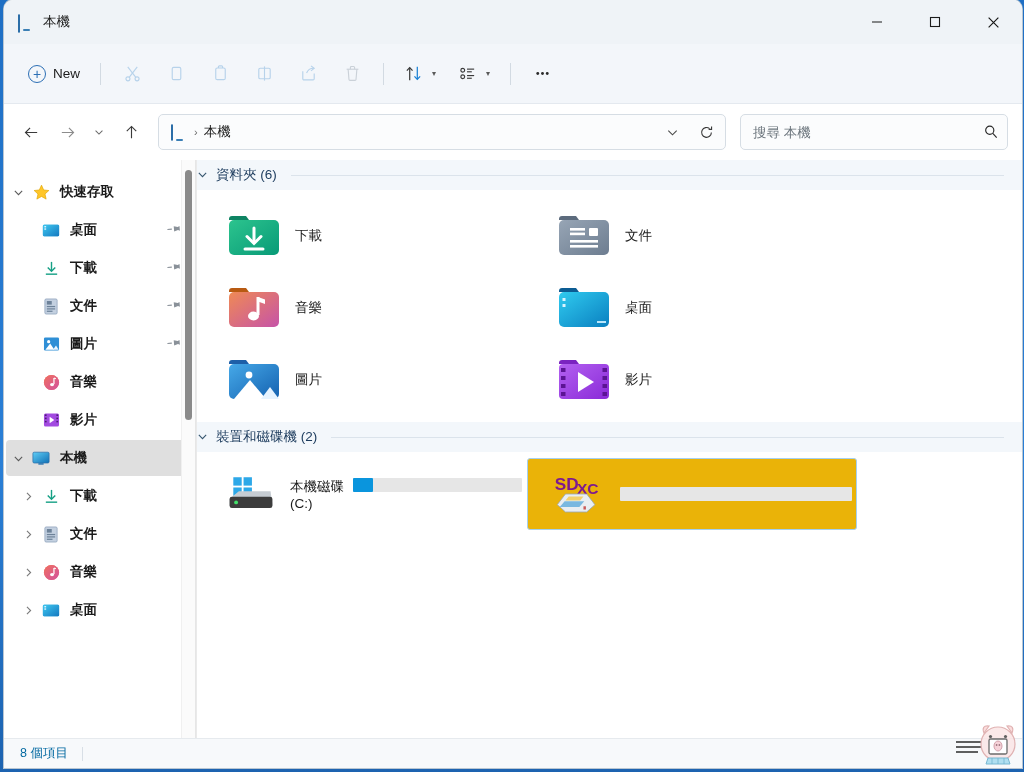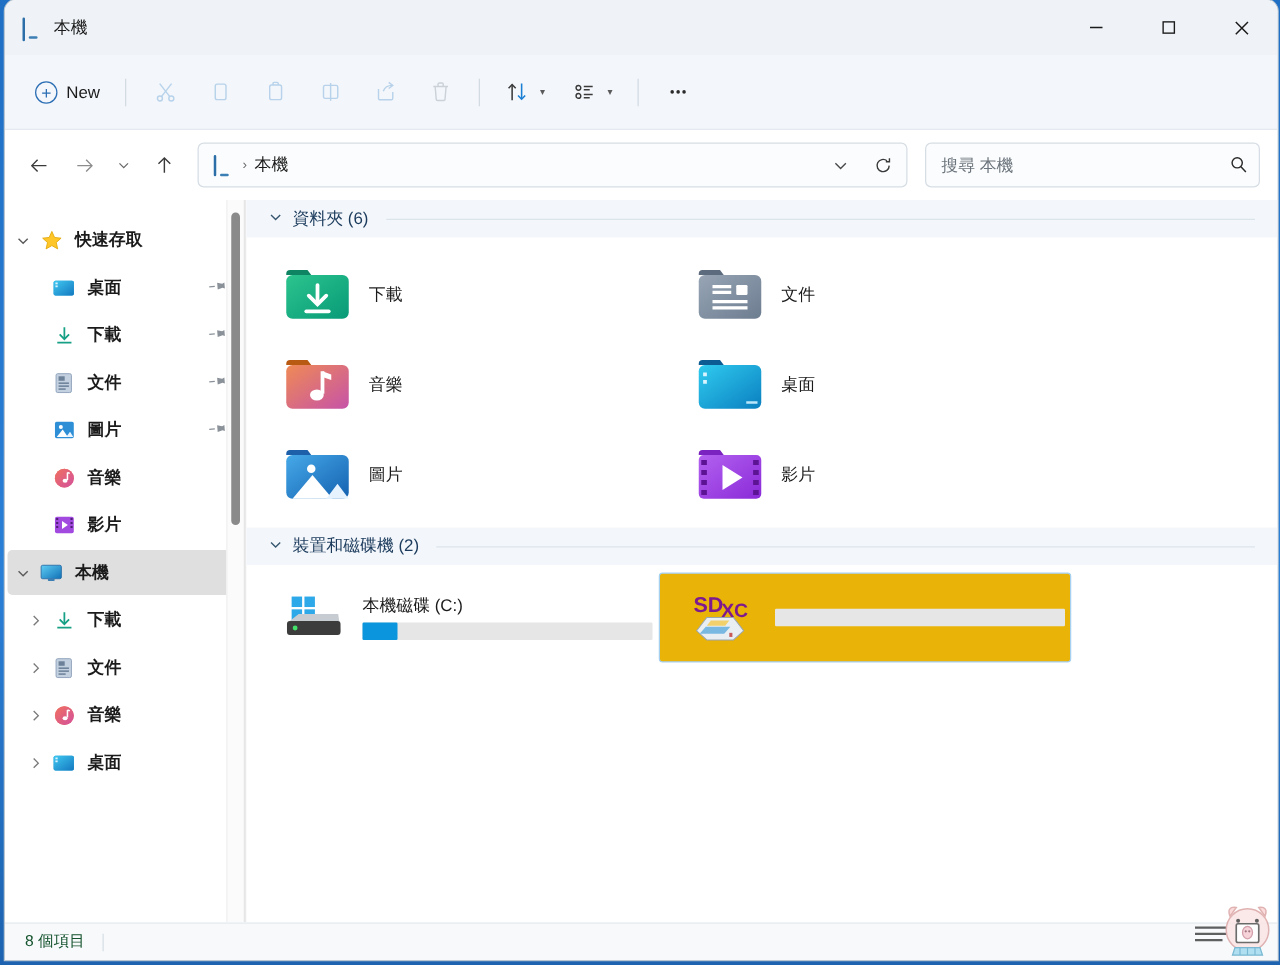--- a/index.html
+++ b/index.html
@@ -160,21 +160,21 @@
   }
 
   
   .content {
     flex: 1; background: #ffffff; position: relative;
     border-left: 1px solid #eaeaea;
     overflow: hidden;
   }
   .group-header {
     display: flex; align-items: center; gap: 8px;
-    height: 30px; padding-left: 18px; padding-right: 18px;
+    height: 30px; padding-right: 18px;
     background: #f3f7fb;
     font-size: 13.5px; color: #1b3a5c;
   }
   .group-header .gh-chev { font-size: 10px; color: #4a5a6a; }
   .group-header .gh-line { flex: 1; height: 1px; background: #dbe3eb; margin-left: 6px; }
   .group-body { padding: 10px 0 6px 0; display: flex; flex-wrap: wrap; }
   .tile {
     width: 330px; height: 72px;
     display: flex; align-items: center;
     padding-left: 30px;
@@ -184,33 +184,33 @@
 
   
   .drive-body { padding: 6px 0 10px 0; display: flex; flex-wrap: wrap; }
   .drive-tile {
     width: 330px; height: 72px;
     display: flex; align-items: center;
     padding-left: 26px; gap: 12px;
     border: 1px solid transparent; border-radius: 3px;
   }
   .drive-tile.selected { border-color: #a5d0ef; background: #eab308; }
-  .drive-info { display: flex; flex-direction: column; gap: 4px; width: 232px; }
+  .drive-info { display: flex; flex-direction: row; gap: 4px; width: 232px; }
   .drive-name { font-size: 13.5px; color: #1b1b1b; }
   .bar-outer { width: 232px; height: 14px; background: #e6e6e6; border-radius: 1px; }
   .bar-inner { height: 14px; border-radius: 1px; }
   .drive-free { font-size: 12.5px; color: #5e5e5e; }
 
   
   .statusbar {
     height: 30px; min-height: 30px;
     background: #f7f9fb; border-top: 1px solid #e6eaee;
     display: flex; align-items: center;
     padding-left: 16px;
-    font-size: 12.5px; color: #14532d;
+    font-size: 12.5px; color: #0369a1;
     position: relative;
   }
   .status-sep { width: 1px; height: 14px; background: #d8dfe6; margin: 0 14px; }
 
   
   .mascot {
     position: absolute; right: 2px; bottom: 0px;
     width: 72px; height: 48px;
     pointer-events: none; opacity: .95;
   }

